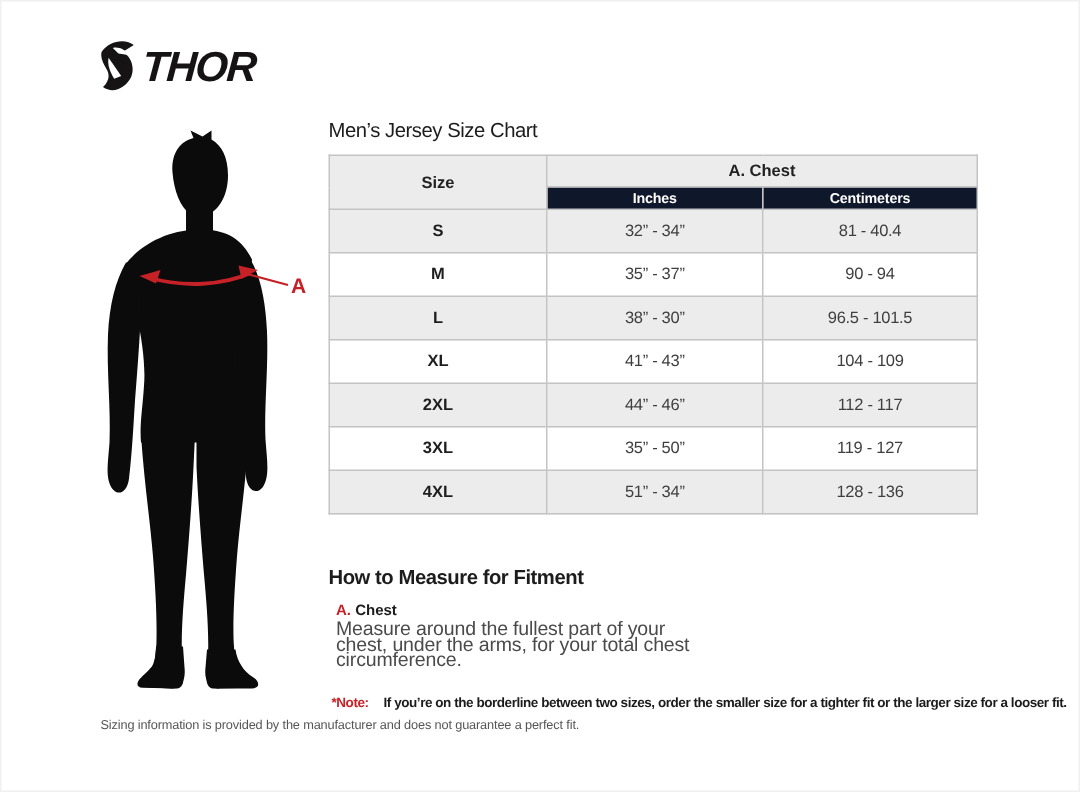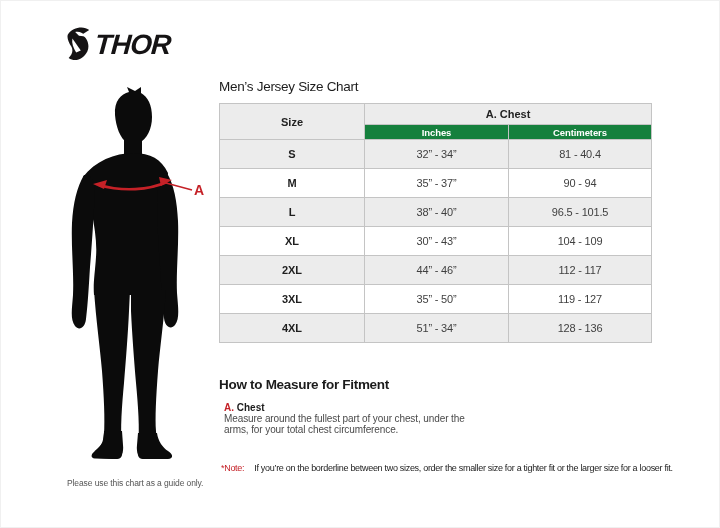--- a/index.html
+++ b/index.html
@@ -24,41 +24,41 @@
   }
   table.size-chart{
     position:absolute;left:219px;top:103px;width:432px;
     border-collapse:collapse;table-layout:fixed;
   }
   table.size-chart th,table.size-chart td{
     border:1px solid #c4c4c4;text-align:center;vertical-align:middle;padding:0;
   }
   .h-size,.h-group{background:#ececec;font-size:11px;font-weight:bold;color:#222;}
   .r-head{height:21px;}
-  .r-units th{height:14px;background:#15803d;color:#ffffff;font-size:9.5px;
+  .r-units th{height:14px;background:#0f172a;color:#ffffff;font-size:9.5px;
     font-weight:bold;letter-spacing:-0.1px;}
   .r-data{height:29px;}
   .r-data:nth-child(odd){background:#ececec;}
   .r-data:nth-child(even){background:#ffffff;}
   .c-size{font-size:11px;font-weight:bold;color:#1e1e1e;}
   .c-val{font-size:11px;color:#3f3f3f;letter-spacing:-0.2px;}
   
   .measure-heading{
     position:absolute;left:219px;top:377px;font-size:13.5px;font-weight:bold;
     letter-spacing:-0.3px;color:#1c1c1c;
   }
   .measure-item{position:absolute;left:224px;top:402px;font-size:10px;font-weight:bold;}
   .measure-item .key{color:#c52127;}
   .measure-item .lbl{color:#1c1c1c;}
   .measure-desc{
-    position:absolute;left:224px;top:414px;width:250px;font-size:10px;
+    position:absolute;left:224px;top:414px;width:250px;font-size:13px;
     line-height:10.5px;color:#4a4a4a;letter-spacing:-0.1px;
   }
   
-  .note{position:absolute;left:221px;top:463px;font-size:9px;font-weight:normal;
+  .note{position:absolute;left:221px;top:463px;font-size:9px;font-weight:bold;
     letter-spacing:-0.3px;white-space:nowrap;}
   .note .note-label{color:#c52127;margin-right:10px;}
   .note .note-text{color:#1c1c1c;}
   
   .disclaimer{position:absolute;left:67px;top:478px;font-size:8.5px;line-height:10px;
     color:#555;letter-spacing:-0.1px;white-space:nowrap;}
 </style>
 </head>
 <body>
 
@@ -116,26 +116,26 @@
       <td class="c-val">32” - 34”</td>
       <td class="c-val">81 - 40.4</td>
     </tr>
     <tr class="r-data">
       <td class="c-size">M</td>
       <td class="c-val">35” - 37”</td>
       <td class="c-val">90 - 94</td>
     </tr>
     <tr class="r-data">
       <td class="c-size">L</td>
-      <td class="c-val">38” - 40”</td>
+      <td class="c-val">38” - 30”</td>
       <td class="c-val">96.5 - 101.5</td>
     </tr>
     <tr class="r-data">
       <td class="c-size">XL</td>
-      <td class="c-val">30” - 43”</td>
+      <td class="c-val">41” - 43”</td>
       <td class="c-val">104 - 109</td>
     </tr>
     <tr class="r-data">
       <td class="c-size">2XL</td>
       <td class="c-val">44” - 46”</td>
       <td class="c-val">112 - 117</td>
     </tr>
     <tr class="r-data">
       <td class="c-size">3XL</td>
       <td class="c-val">35” - 50”</td>
@@ -154,14 +154,14 @@
   <span class="key">A.</span>
   <span class="lbl">Chest</span>
 </div>
 <div class="measure-desc">Measure around the fullest part of your chest, under the arms, for your total chest circumference.</div>
 
 <div class="note">
   <span class="note-label">*Note:</span><span class="note-text">If you’re on the borderline between two sizes, order the smaller size for a tighter fit or the larger size for a looser fit.</span>
 </div>
 
 <div class="disclaimer">
-  <div>Please use this chart as a guide only.</div>
+  <div>Sizing information is provided by the manufacturer and does not guarantee a perfect fit.</div>
 </div>
 
 </body></html>

